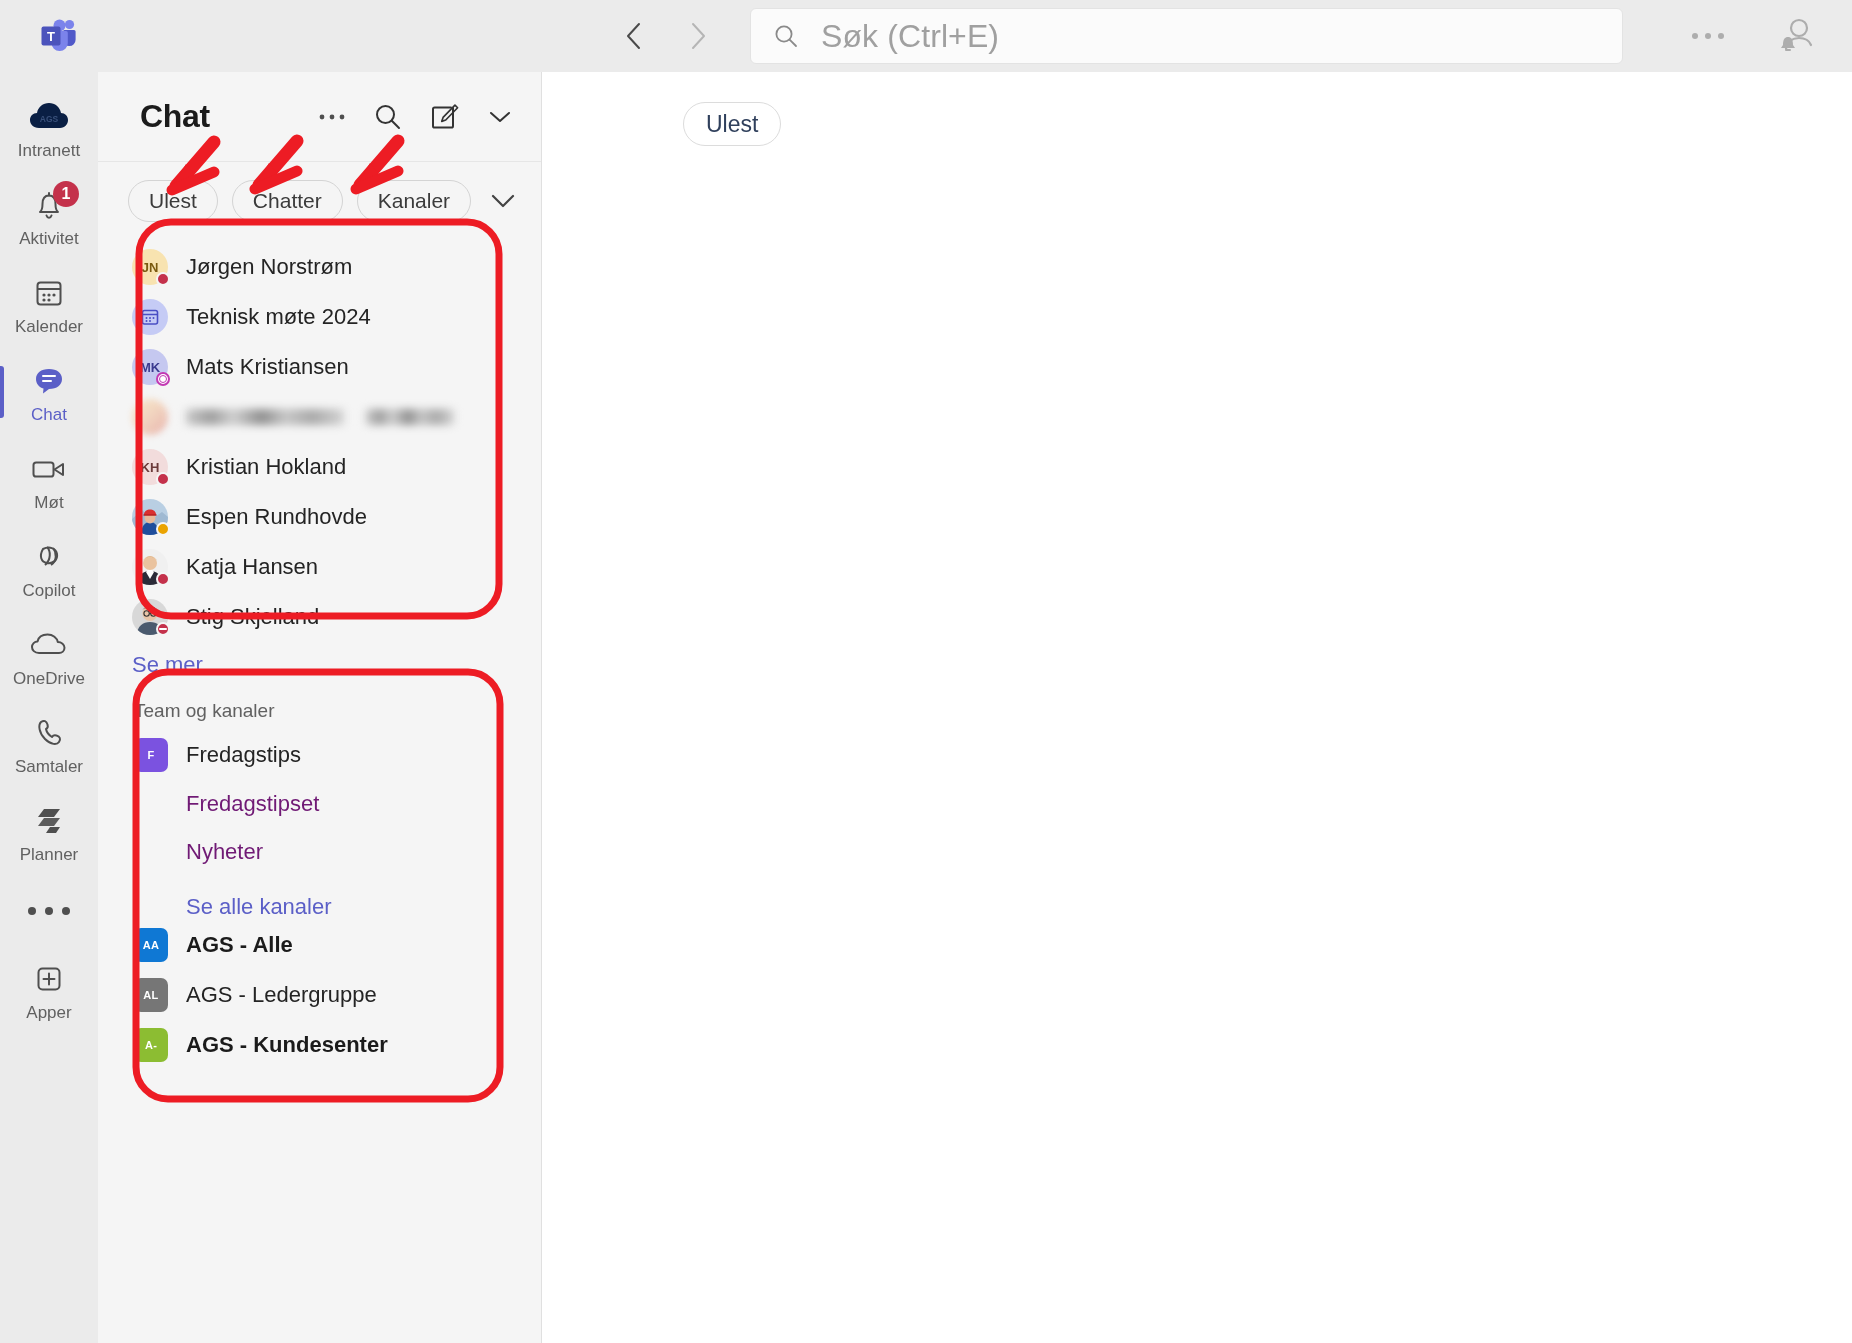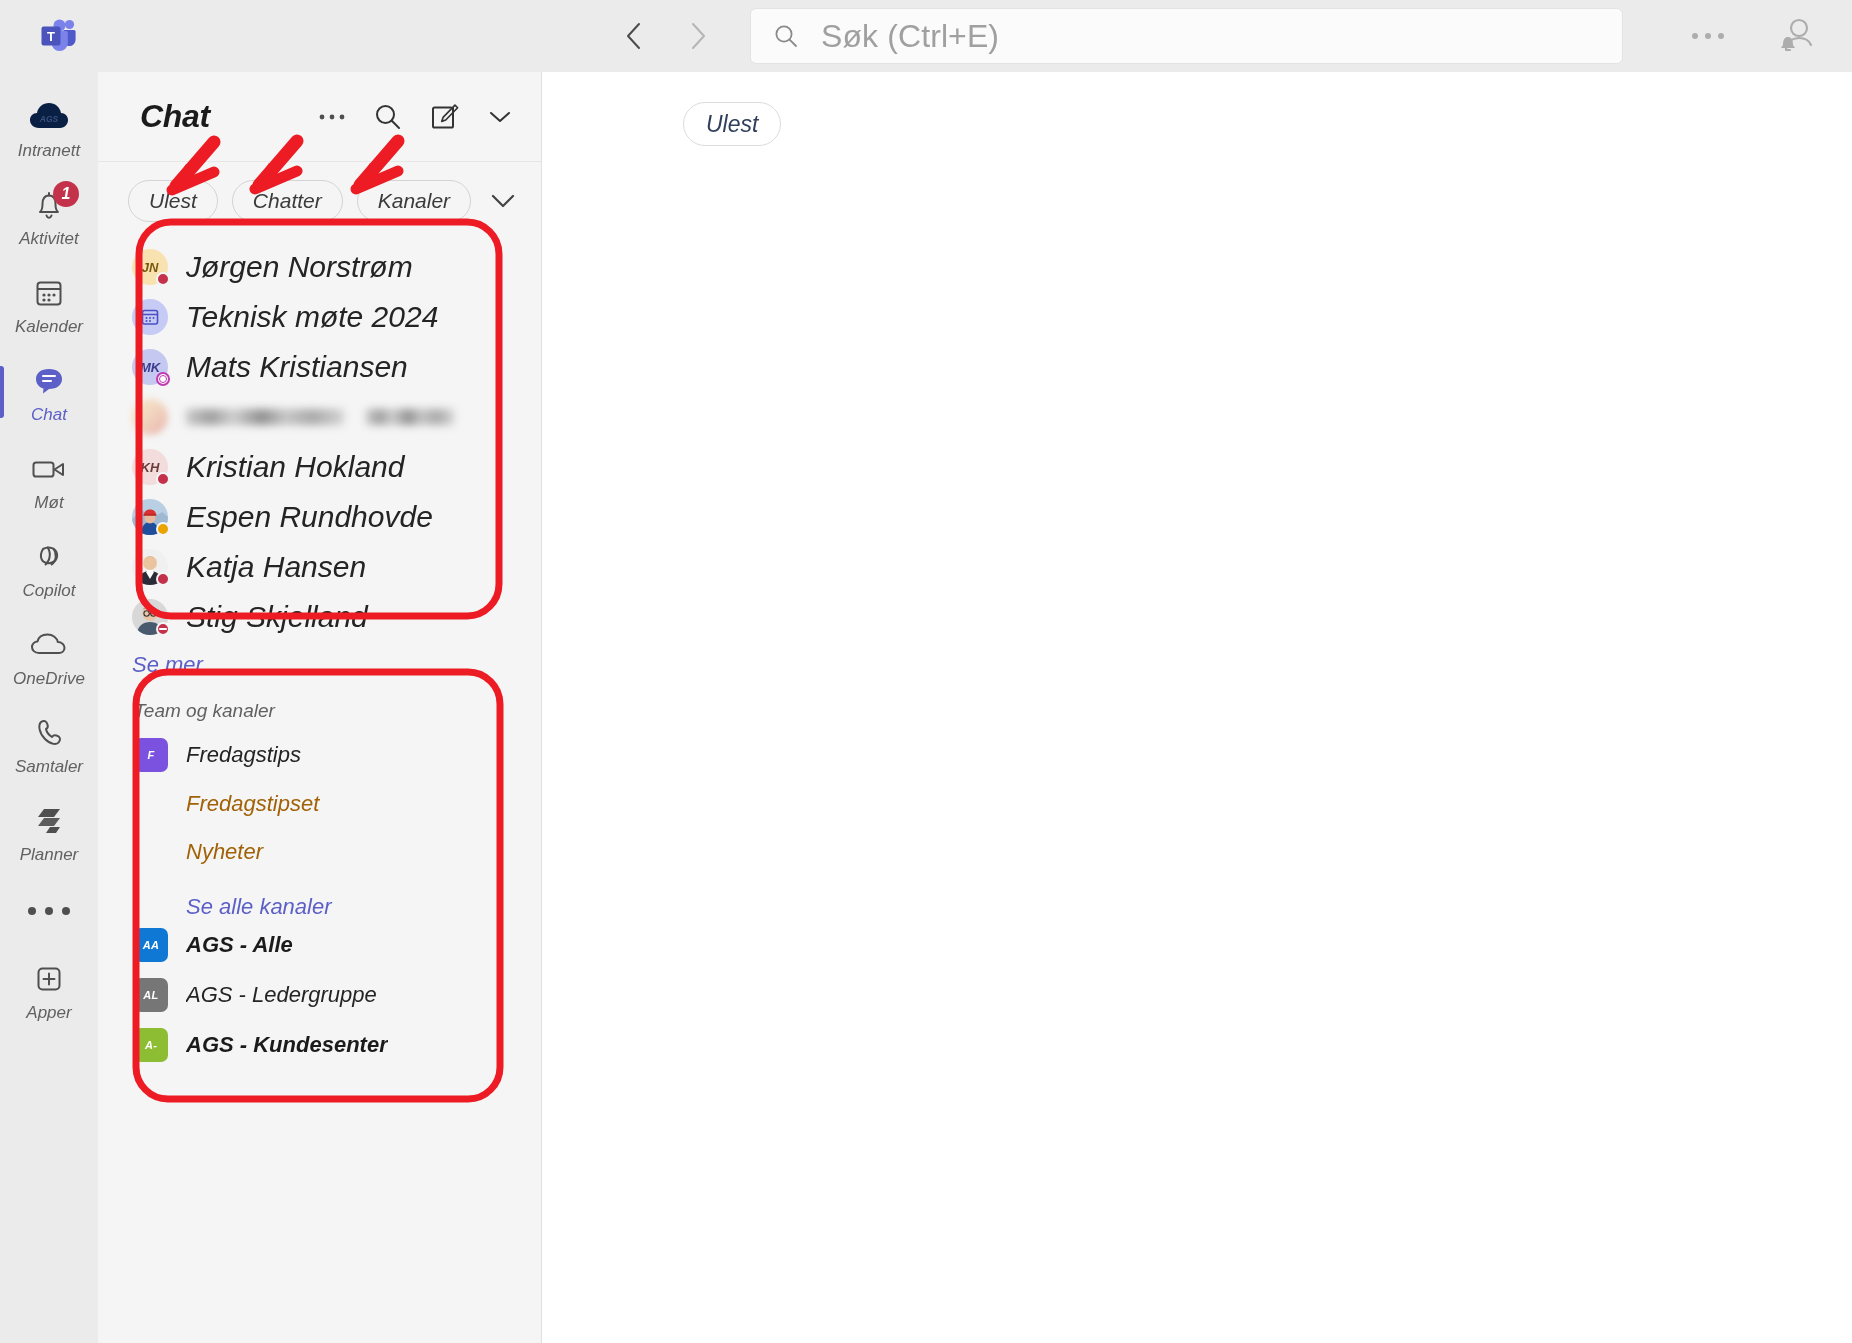--- a/index.html
+++ b/index.html
@@ -36,21 +36,21 @@
     gap: 22px;
   }
   .search-text { color: #a0a0a0; font-size: 32px; letter-spacing: .1px; }
 
   .topbar-right { margin-left: auto; display: flex; align-items: center; gap: 40px; padding-right: 34px; }
   .ellipsis-btn { display: flex; gap: 7px; align-items: center; cursor: pointer; padding: 8px; }
   .ellipsis-btn i { width: 6px; height: 6px; border-radius: 50%; background: #adadad; display:block; }
   .account-btn { width: 46px; height: 46px; display: flex; align-items: center; justify-content: center; cursor: pointer; }
 
   
-  .body-row { flex: 1; display: flex; min-height: 0; font-style: italic; }
+  .body-row { flex: 1; display: flex; min-height: 0; }
 
   
   .rail {
     width: 98px; min-width: 98px;
     background: #ebebeb;
     display: flex; flex-direction: column; align-items: center;
     padding-top: 12px;
     position: relative;
   }
   .rail-item {
@@ -126,41 +126,41 @@
     width: 14px; height: 14px; border-radius: 50%;
     border: 2px solid #f5f5f5;
     display: flex; align-items: center; justify-content: center;
   }
   .presence.busy { background: #c4314b; }
   .presence.away { background: #eaa300; }
   .presence.dnd { background: #c4314b; }
   .presence.dnd::after { content:""; width: 8px; height: 2px; background: #fff; border-radius: 1px; }
   .presence.oof { background: #fff; border: 2px solid #c239b3; }
   .presence.oof::after { content:""; width:6px; height:6px; border-radius:50%; border:1.5px solid #c239b3; }
-  .chat-name { font-size: 30px; color: #242424; white-space: nowrap; }
+  .chat-name { font-size: 22px; color: #242424; white-space: nowrap; }
 
   .blurred-row { height: 50px; display: flex; align-items: center; padding-left: 34px; gap: 18px; }
   .blur-av { width: 36px; height: 36px; border-radius: 50%; background: linear-gradient(135deg,#f6e7c9 0%,#f2d6c0 45%,#e8b3ae 100%); filter: blur(3px); flex:none;}
   .blur-line { height: 16px; border-radius: 3px; filter: blur(4px); background: linear-gradient(90deg,#c8c8c8 0%,#9d9d9d 16%,#cfcfcf 30%,#8e8e8e 48%,#c6c6c6 63%,#a8a8a8 80%,#d3d3d3 100%); }
 
   .link-row { padding: 10px 0 6px 34px; }
   .link { font-size: 22px; color: #5b5fc7; cursor: pointer; }
 
   .section-label { font-size: 19px; color: #616161; padding: 16px 0 8px 36px; }
 
   .team-item { height: 50px; display: flex; align-items: center; padding-left: 36px; gap: 18px; cursor: pointer; }
   .team-av {
     width: 34px; height: 34px; border-radius: 7px; flex: none;
     display: flex; align-items: center; justify-content: center;
     color: #ffffff; font-size: 11px; font-weight: bold; letter-spacing: .3px;
   }
   .team-name { font-size: 22px; color: #242424; white-space: nowrap; overflow: hidden; text-overflow: ellipsis; }
   .team-name.unread { font-weight: bold; color: #1b1b1b; }
   .channel-item { height: 48px; display: flex; align-items: center; padding-left: 88px; cursor: pointer; }
-  .channel-name { font-size: 22px; color: #a16207; }
+  .channel-name { font-size: 22px; color: #701a75; }
   .sub-link { padding-left: 88px; height: 44px; display: flex; align-items: flex-end; }
 
   
   .main { flex: 1; background: #ffffff; position: relative; }
   .main-pill {
     position: absolute; left: 141px; top: 30px;
     height: 44px; border: 1px solid #dcdcdc; border-radius: 22px;
     display: flex; align-items: center; padding: 0 22px;
     font-size: 23px; color: #30405c; background: #fff; cursor: pointer;
   }

